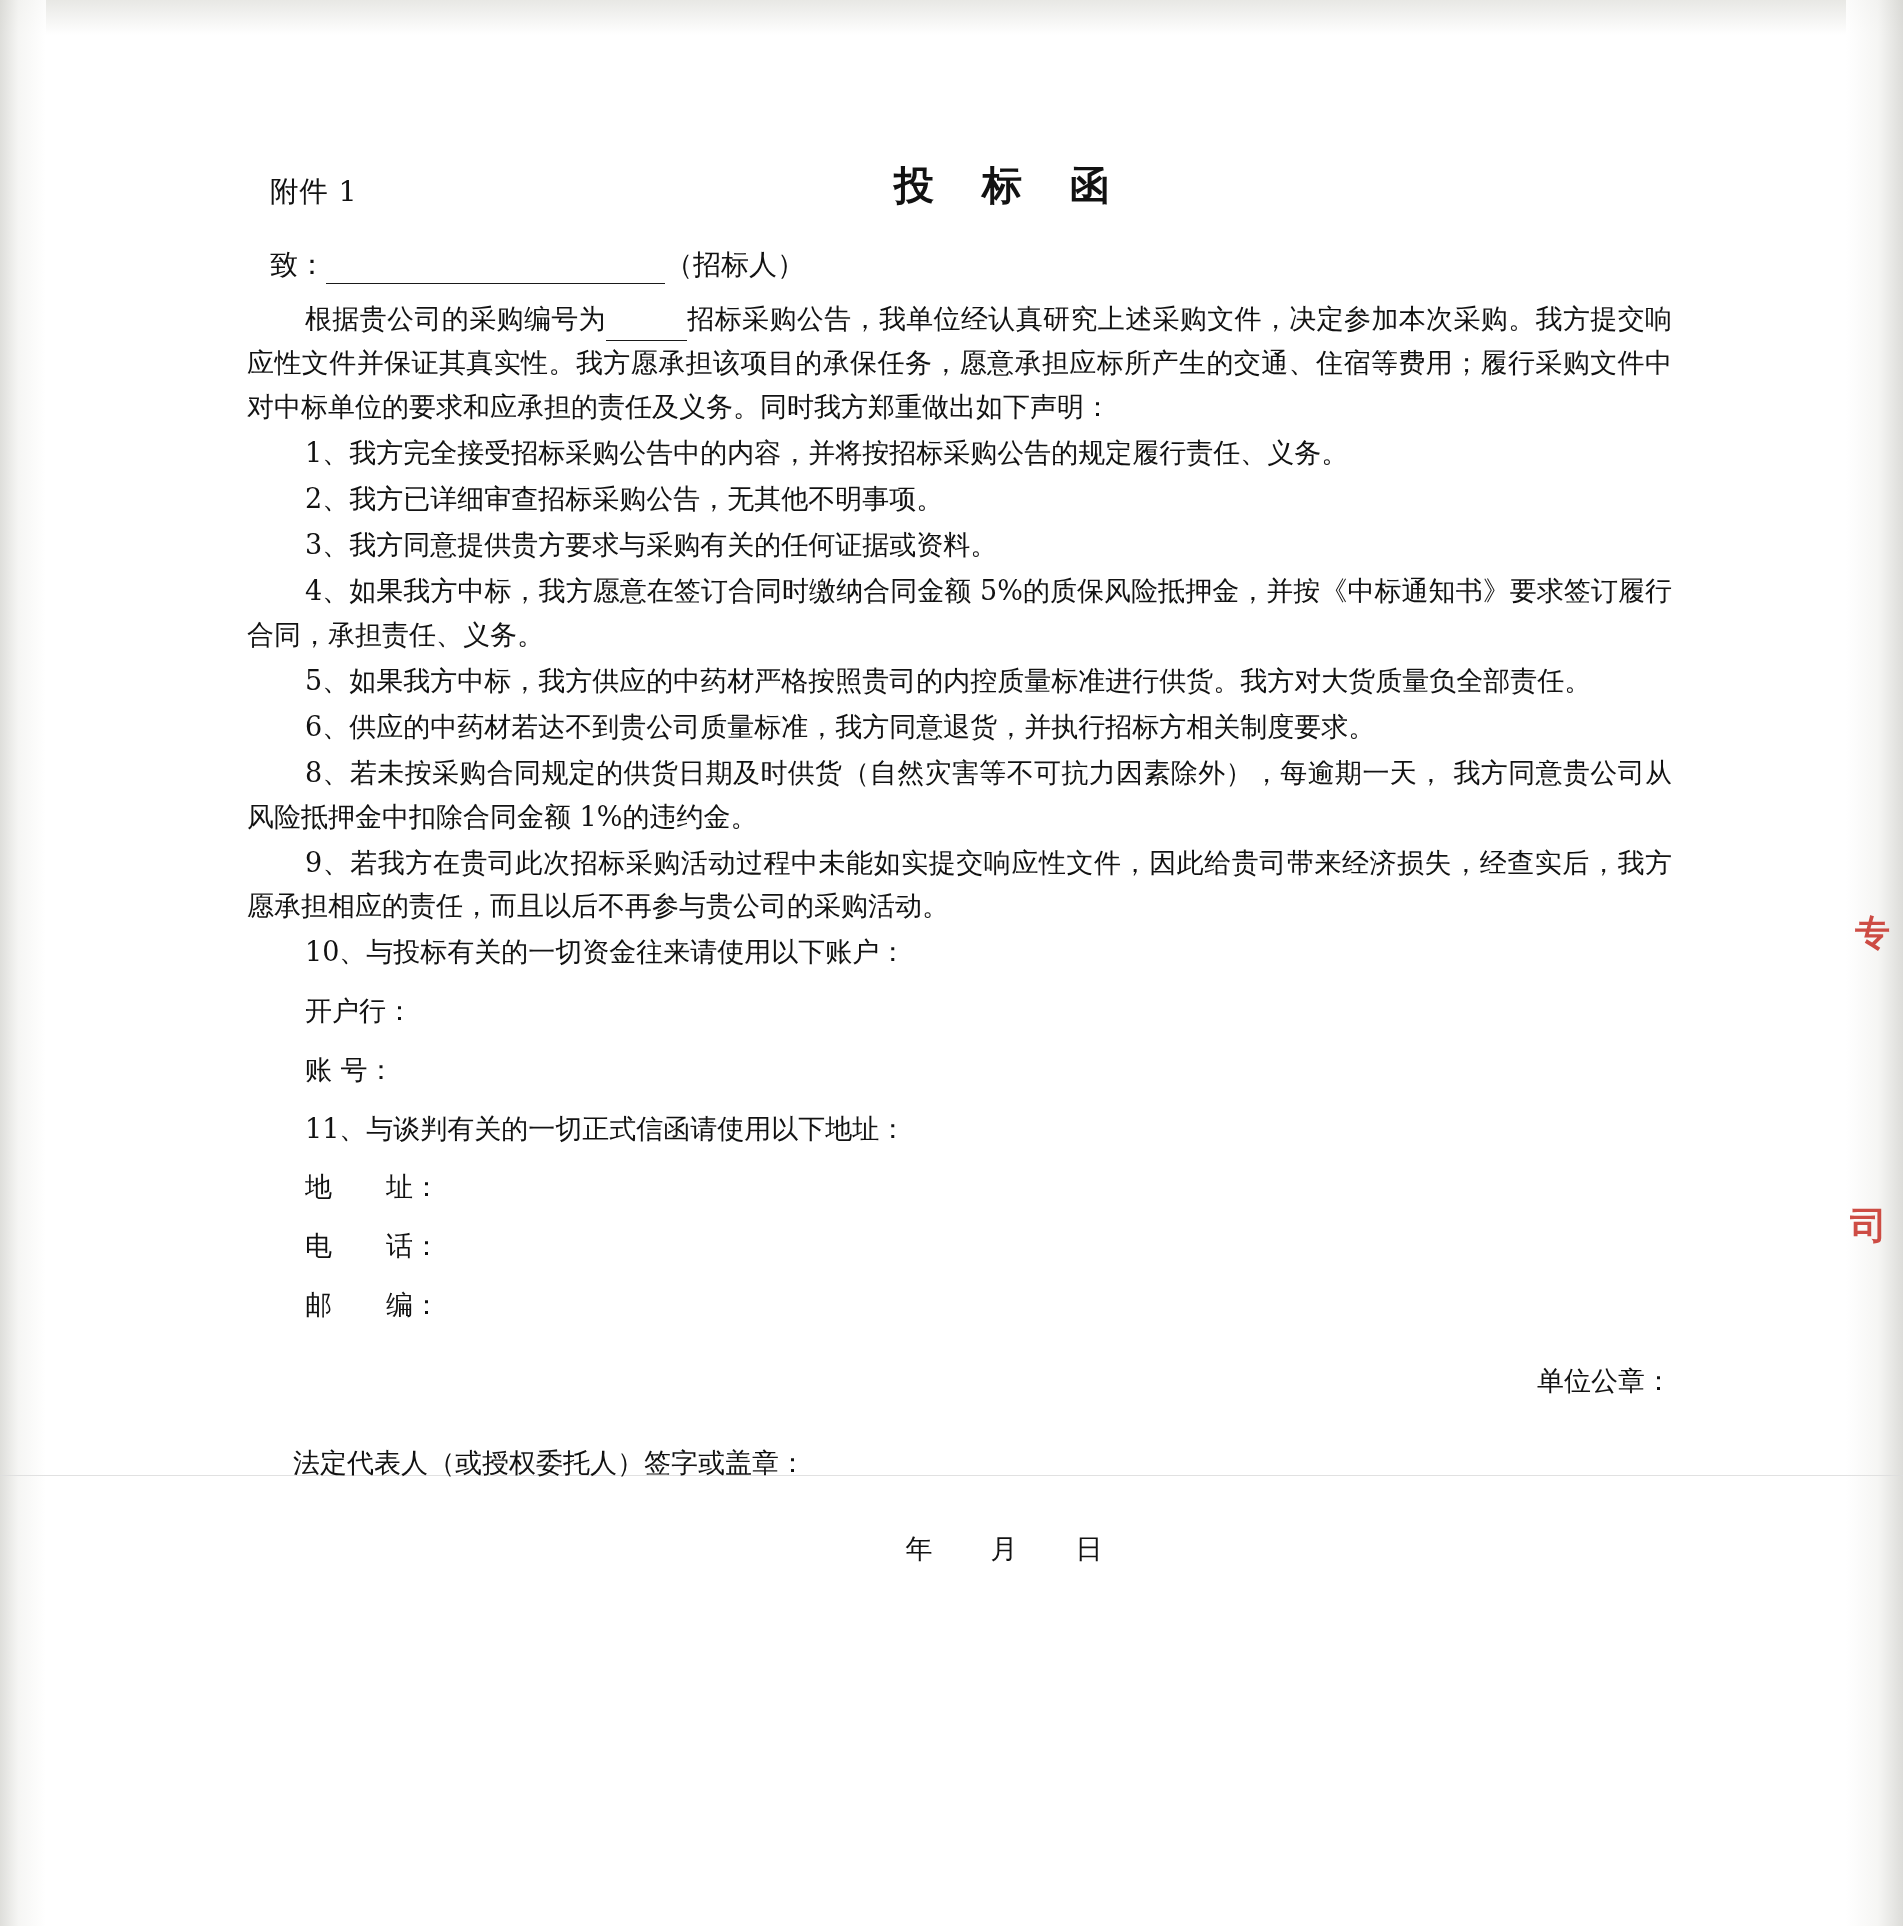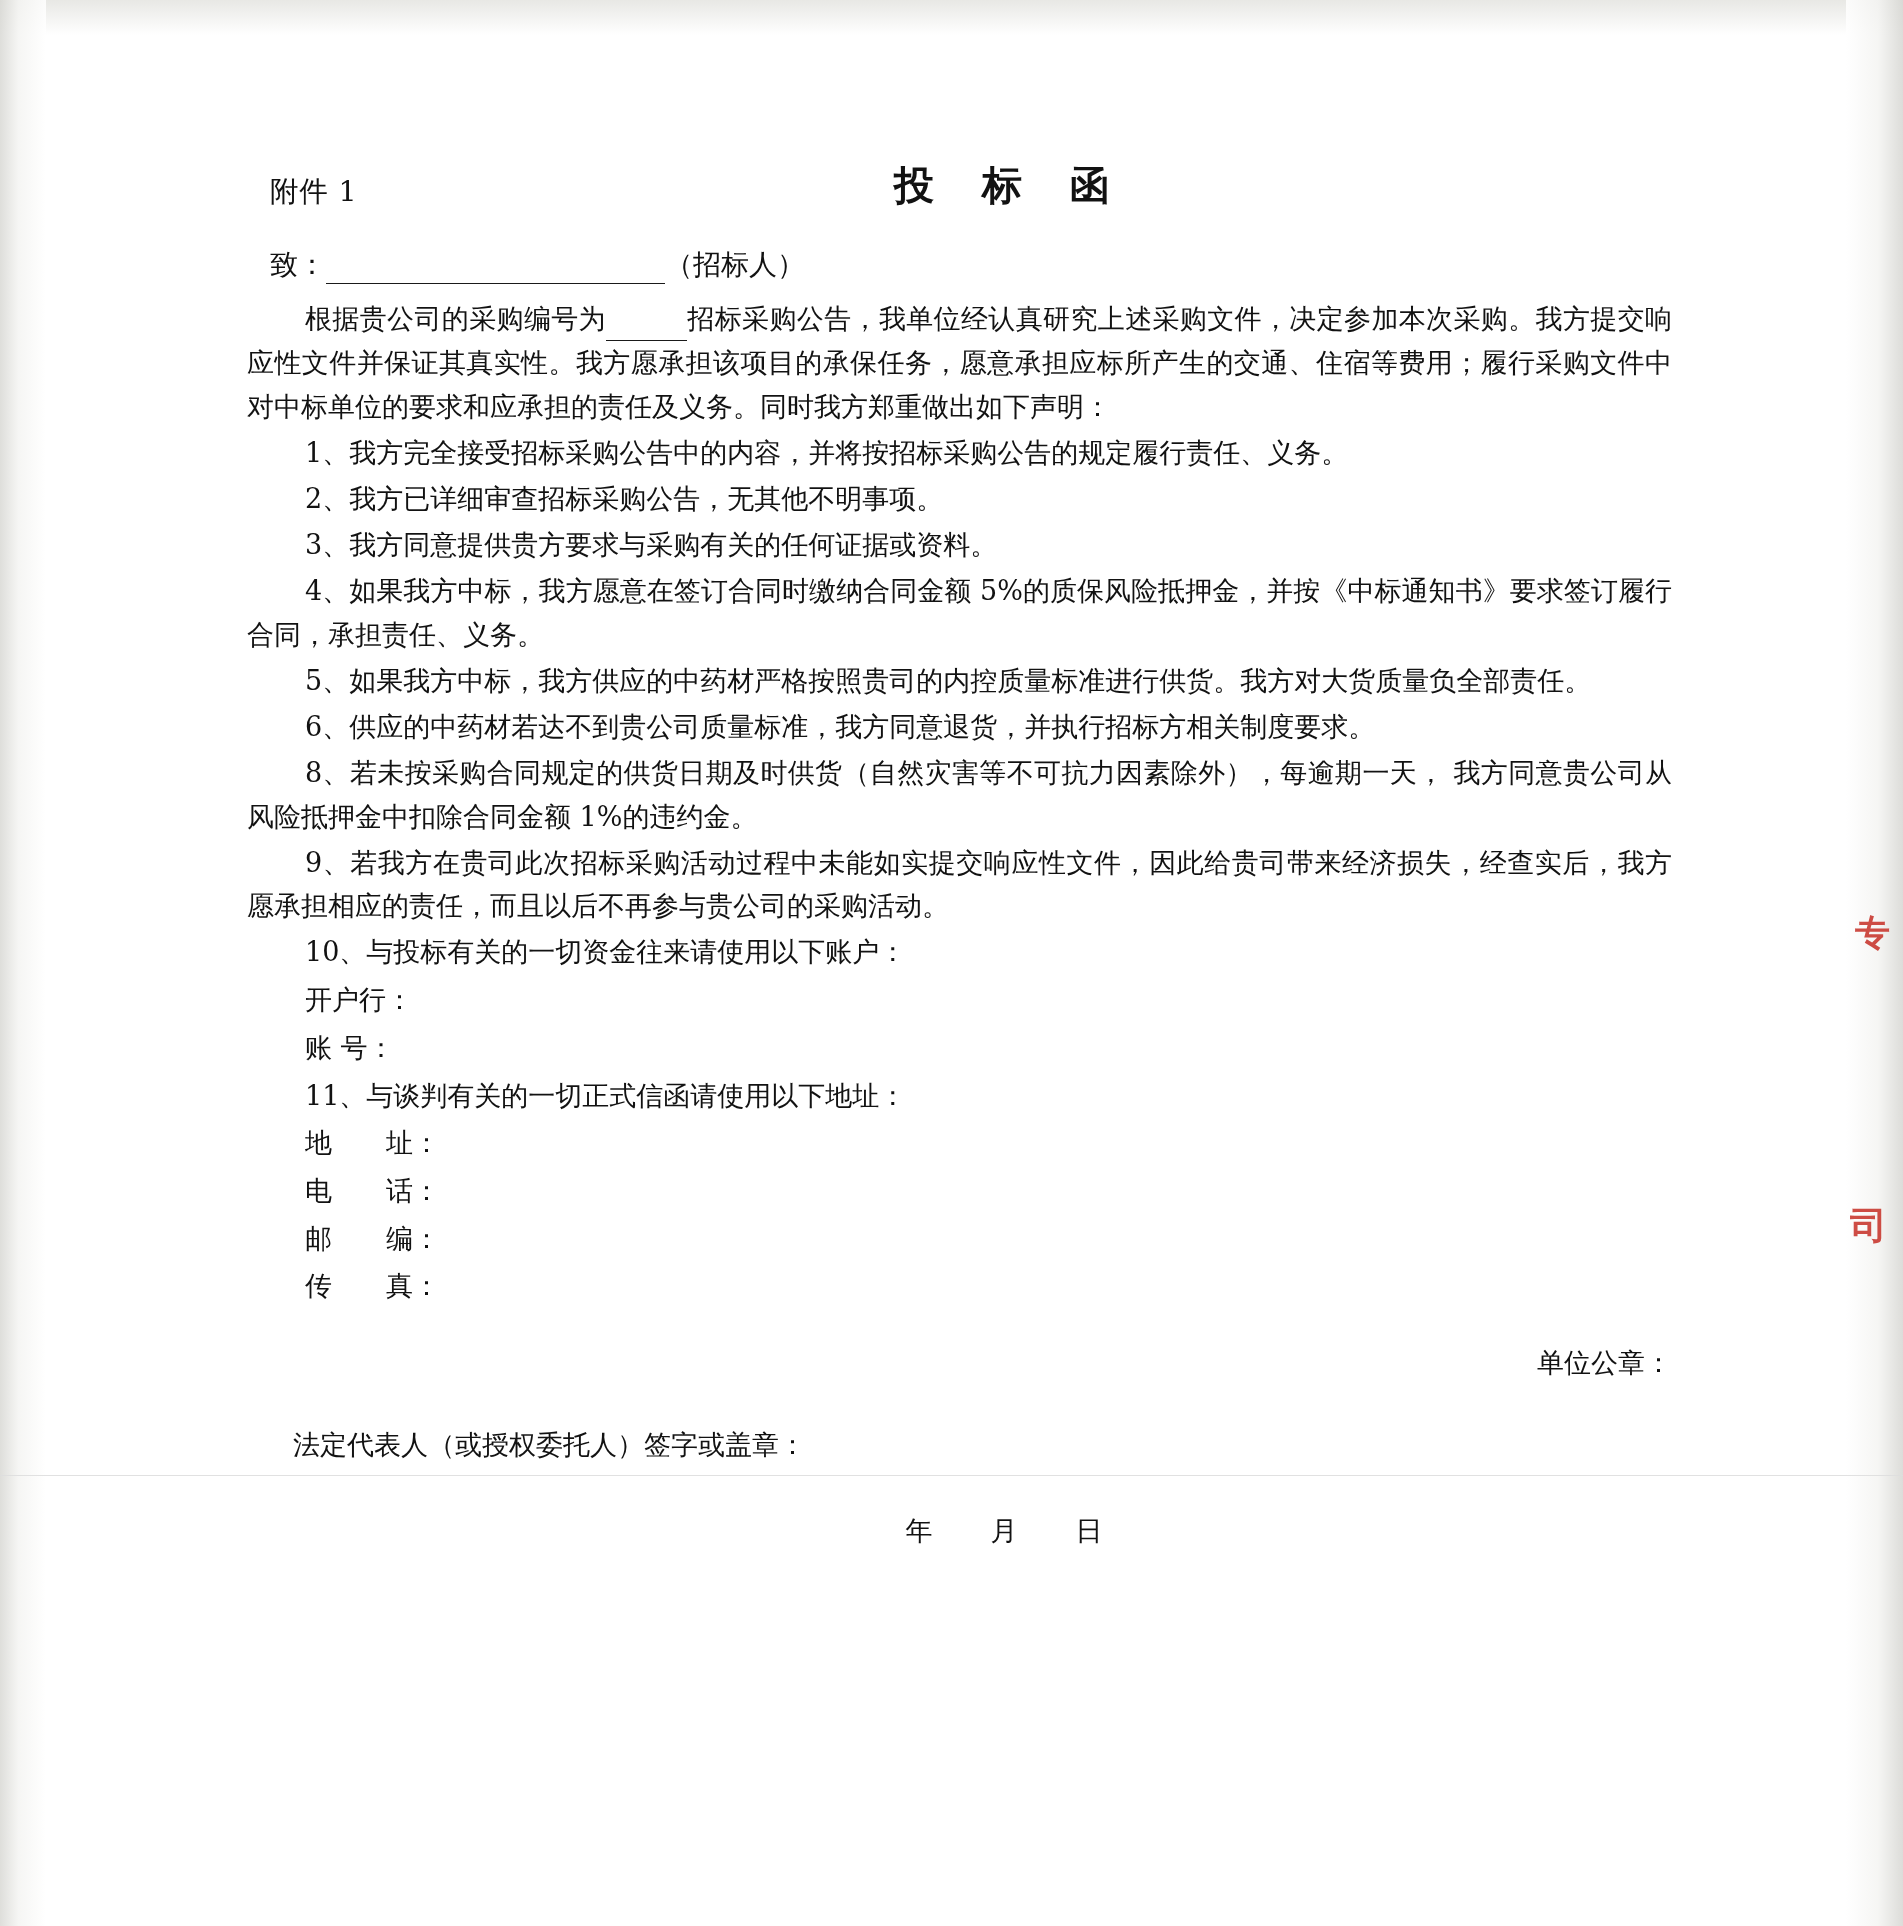--- a/index.html
+++ b/index.html
@@ -99,21 +99,21 @@
     text-align: justify;
     text-justify: inter-ideograph;
   }
   .para {
     margin: 0 0 2.3px 0;
     text-indent: 58px;
   }
 
   .acct-line {
     text-indent: 58px;
-    margin: 4px 0;
+    margin: 15px 0;
     font-size: 27px;
   }
 
   .sig-seal {
     margin-top: 37px;
     text-align: right;
     font-size: 27px;
     padding-left: 100px;
   }
   .sig-legal {
@@ -193,21 +193,20 @@
       <p class="para">10、与投标有关的一切资金往来请使用以下账户：</p>
 
       <div class="acct-line">开户行：</div>
       <div class="acct-line">账  号：</div>
 
       <p class="para">11、与谈判有关的一切正式信函请使用以下地址：</p>
 
       <div class="acct-line">地　　址：</div>
       <div class="acct-line">电　　话：</div>
       <div class="acct-line">邮　　编：</div>
-      <div class="acct-line">传　　真：</div>
 
     </div>
 
     <div class="sig-seal">单位公章：</div>
     <div class="sig-legal">法定代表人（或授权委托人）签字或盖章：</div>
     <div class="sig-date">
       <span>年</span><span class="date-gap"></span><span>月</span><span class="date-gap"></span><span>日</span>
     </div>
 
   </div>

